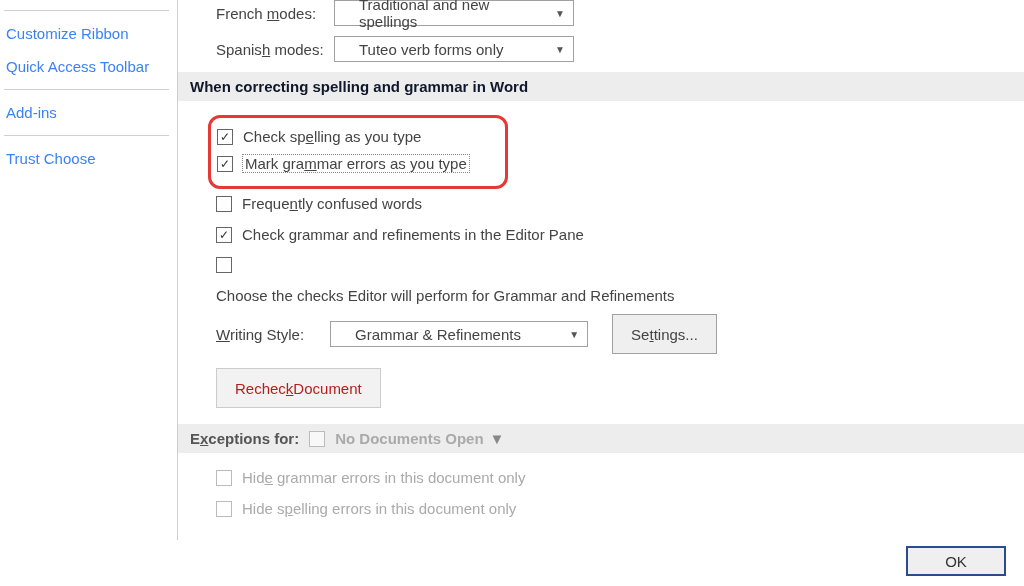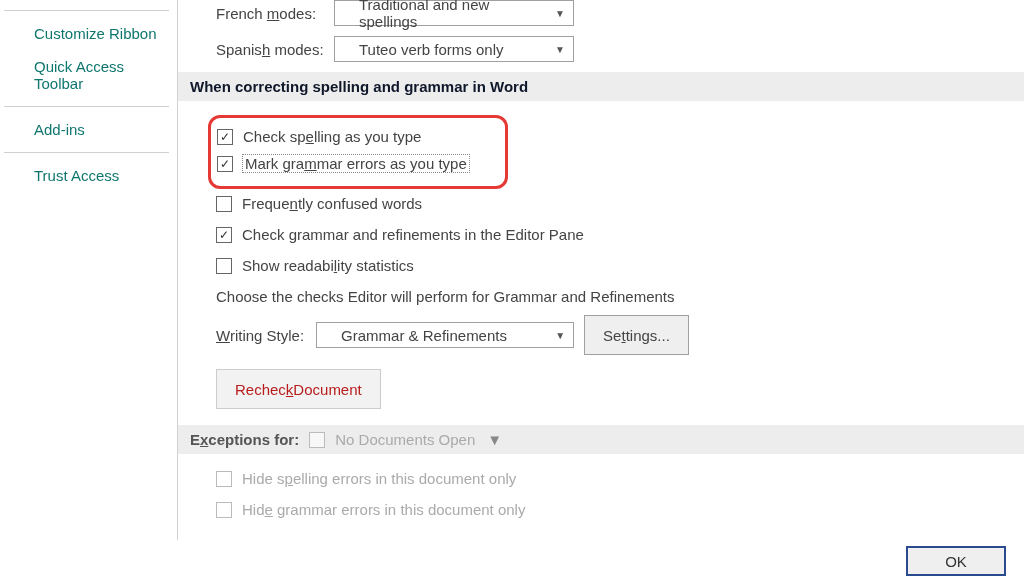--- a/index.html
+++ b/index.html
@@ -23,22 +23,21 @@
     border-right: 1px solid #d0d0d0;
     padding-top: 4px;
   }
   .sidebar-divider {
     border-top: 1px solid #d0d0d0;
     margin: 6px 8px 6px 4px;
   }
   .sidebar-item {
     padding: 8px 6px 8px 6px;
     cursor: default;
-    color: #0f766e;
-    margin-left: 28px;
+    color: #3b82f6;
   }
   .main {
     flex: 1;
     padding: 0 0 0 0;
     position: relative;
   }
   .form-row {
     display: flex;
     align-items: center;
     margin: 4px 0 10px 38px;
@@ -99,21 +98,21 @@
     padding: 6px 10px 4px 6px;
     margin: 0 0 6px 30px;
     width: 300px;
   }
   .highlight-box .check-row { margin: 4px 0 10px 0; }
   .choose-text { margin: 4px 0 10px 38px; }
   .writing-row {
     display: flex;
     align-items: center;
     margin-left: 38px;
-    gap: 10px;
+    gap: 24px;
   }
   .writing-label { margin-right: 2px; }
   .btn {
     border: 1px solid #a0a0a0;
     background: #efefef;
     padding: 4px 18px;
     height: 40px;
     display: inline-flex;
     align-items: center;
     cursor: default;
@@ -136,21 +135,22 @@
   .doc-icon {
     width: 16px; height: 16px;
     border: 1px solid #bbb;
     background: #f8f8f8;
     position: relative;
   }
   .exceptions-dd {
     color: #aaa;
     display: flex;
     align-items: center;
-    gap: 12px;
+    gap: 6px;
+    font-weight: bold;
   }
   .footer {
     position: absolute;
     right: 18px;
     bottom: 10px;
   }
   .ok-btn {
     border: 2px solid #2a4b8d;
     background: #efefef;
     width: 100px;
@@ -170,21 +170,21 @@
 <body>
 
 <div class="container">
   <div class="sidebar">
     <div class="sidebar-divider"></div>
     <div class="sidebar-item">Customize Ribbon</div>
     <div class="sidebar-item">Quick Access Toolbar</div>
     <div class="sidebar-divider"></div>
     <div class="sidebar-item">Add-ins</div>
     <div class="sidebar-divider"></div>
-    <div class="sidebar-item">Trust Access</div>
+    <div class="sidebar-item">Trust Choose</div>
   </div>
 
   <div class="main">
 
     <div class="form-row" style="margin-top:0;">
       <span class="label">
         <span>French </span><span class="underline">m</span><span>odes:</span>
       </span>
       <div class="dropdown dd-wide">
         <span>Traditional and new spellings</span>
@@ -225,23 +225,20 @@
         <span>
           <span>Freque</span><span class="underline">n</span><span>tly confused words</span>
         </span>
       </div>
       <div class="check-row">
         <span class="checkbox">✓</span>
         <span>Check grammar and refinements in the Editor Pane</span>
       </div>
       <div class="check-row">
         <span class="checkbox"></span>
-        <span>
-          <span>Show readabi</span><span class="underline">l</span><span>ity statistics</span>
-        </span>
       </div>
     </div>
 
     <div class="choose-text">Choose the checks Editor will perform for Grammar and Refinements</div>
 
     <div class="writing-row">
       <span class="writing-label">
         <span class="underline">W</span><span>riting Style:</span>
       </span>
       <div class="dropdown" style="width:258px;">
@@ -271,27 +268,27 @@
       <div class="exceptions-dd">
         <span>No Documents Open</span>
         <span class="arrow" style="color:#888;">▼</span>
       </div>
     </div>
 
     <div class="check-group">
       <div class="check-row">
         <span class="checkbox disabled"></span>
         <span class="disabled-text">
-          <span>Hide s</span><span class="underline">p</span><span>elling errors in this document only</span>
+          <span>Hid</span><span class="underline">e</span><span> grammar errors in this document only</span>
         </span>
       </div>
       <div class="check-row">
         <span class="checkbox disabled"></span>
         <span class="disabled-text">
-          <span>Hid</span><span class="underline">e</span><span> grammar errors in this document only</span>
+          <span>Hide s</span><span class="underline">p</span><span>elling errors in this document only</span>
         </span>
       </div>
     </div>
 
   </div>
 </div>
 
 <div class="footer">
   <div class="ok-btn">OK</div>
 </div>

